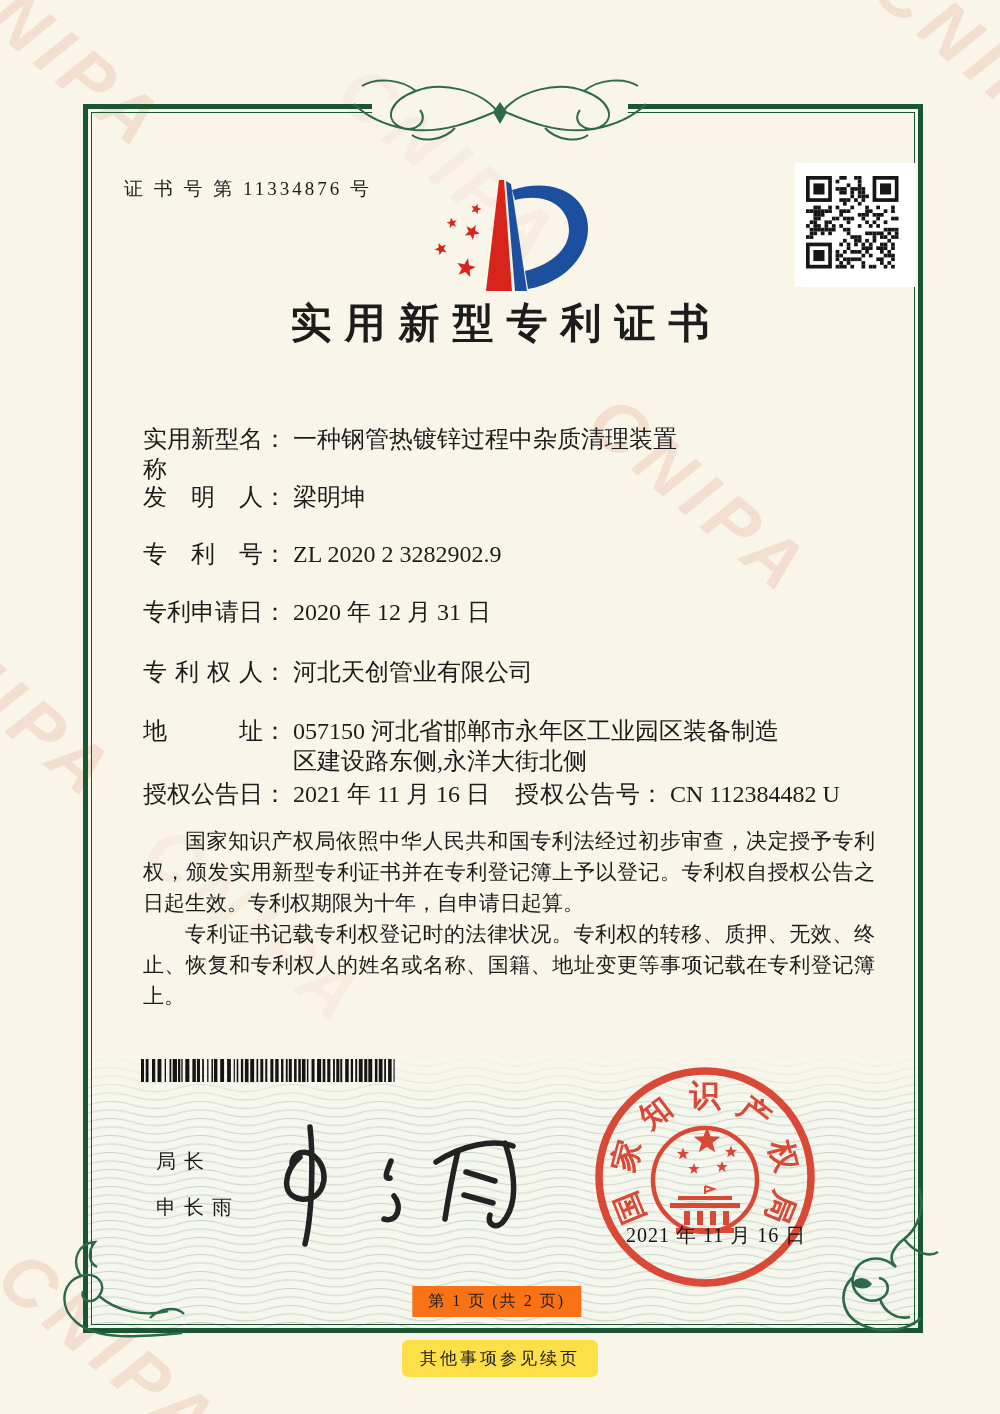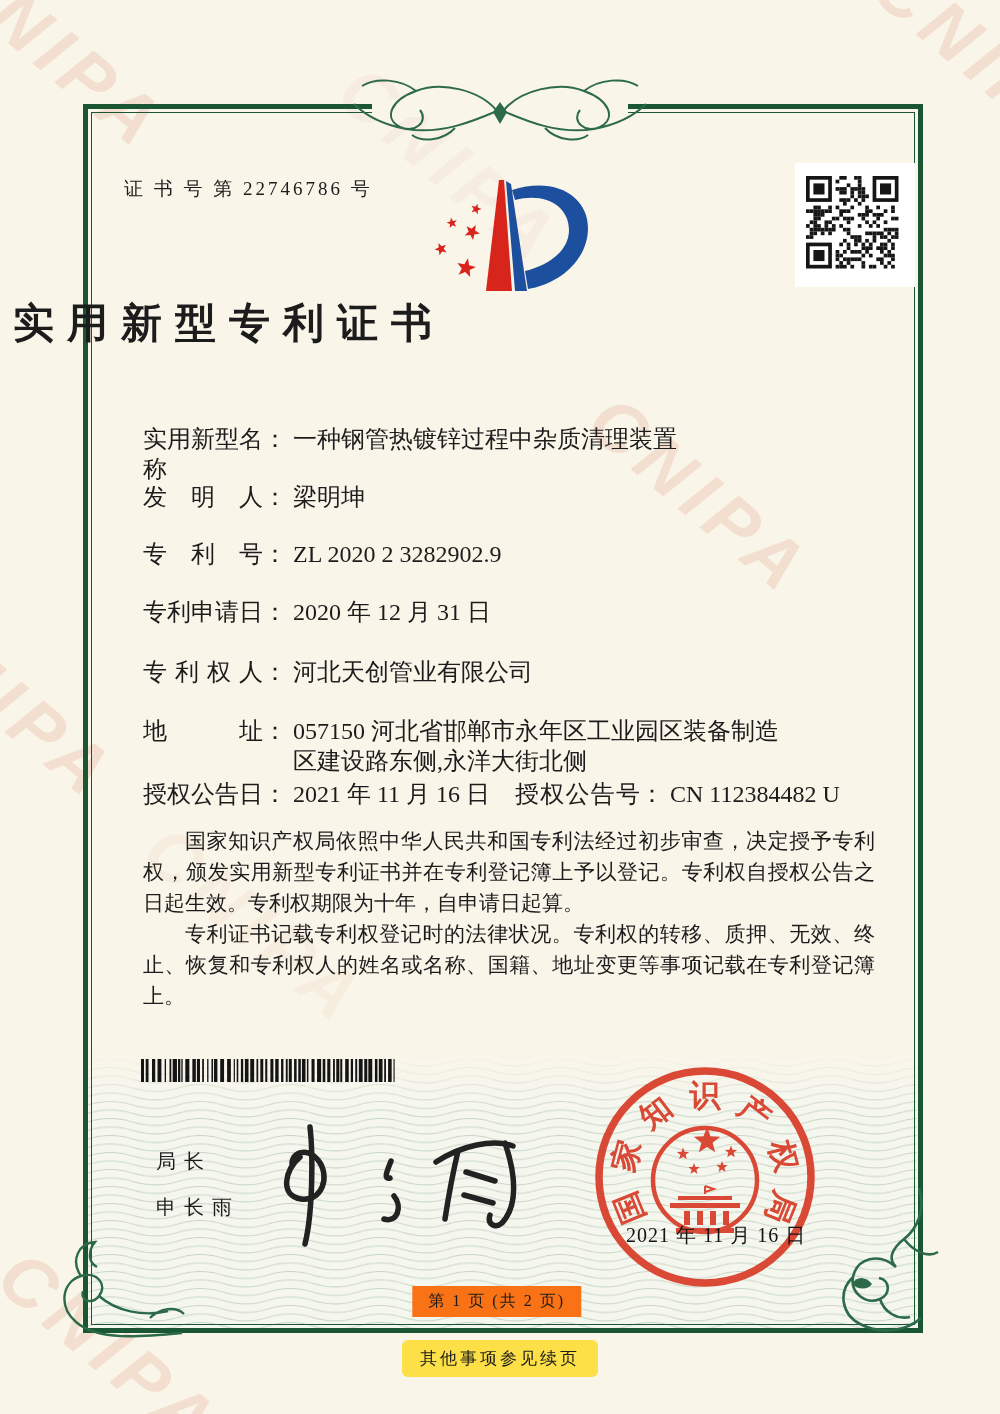--- a/index.html
+++ b/index.html
@@ -11,21 +11,21 @@
       white-space:nowrap;z-index:1;user-select:none;}
   
   .band{position:absolute;left:88px;top:1050px;z-index:2;}
   .bandfade{position:absolute;left:88px;top:1050px;width:829px;height:62px;z-index:2;
       background:linear-gradient(#faf5e9,rgba(250,245,233,0));}
   
   .frame{position:absolute;left:83px;top:104px;width:830px;height:1219px;border:5px solid #1a5632;z-index:3;}
   .frame .inner{position:absolute;left:3px;top:3px;right:3px;bottom:3px;border:1px solid #1a5632;}
   
   .cert-no{position:absolute;left:124px;top:176px;font-size:19px;letter-spacing:3px;z-index:4;}
-  .title{position:absolute;left:0;top:296px;width:1000px;text-align:left;font-size:41px;font-weight:bold;
+  .title{position:absolute;left:0;top:296px;width:1000px;text-align:center;font-size:41px;font-weight:bold;
       letter-spacing:13px;padding-left:13px;box-sizing:border-box;z-index:4;}
   .frow{position:absolute;left:143px;width:760px;font-size:24px;z-index:4;line-height:30px;}
   .fl{display:inline-block;width:120px;text-align:justify;text-align-last:justify;vertical-align:top;}
   .fc{vertical-align:top;}
   .fv{display:inline-block;vertical-align:top;word-break:break-all;}
   .w500{width:500px;}
   .g2{position:absolute;left:372px;top:0;}
   .g2 .fl{width:125px;}
   .body-text{position:absolute;left:143px;top:826px;width:732px;z-index:4;}
   .body-text p{margin:0;font-size:21px;line-height:31px;text-indent:2em;text-align:justify;}
@@ -60,21 +60,21 @@
     </defs>
     <rect x="0" y="0" width="829" height="278" fill="#f5f7ef"></rect>
     <rect x="0" y="0" width="829" height="278" fill="url(#wv)"></rect>
   </svg>
   <div class="bandfade"></div>
 
   <div class="frame">
       <div class="inner"></div>
     </div>
 
-  <div class="cert-no">证 书 号 第 22746786 号</div>
+  <div class="cert-no">证 书 号 第 11334876 号</div>
   <div class="title">实用新型专利证书</div>
 
   <div class="frow" style="top:424px;">
     <span class="fl">实用新型名称</span><span class="fc">：</span>
     <span class="fv">一种钢管热镀锌过程中杂质清理装置</span>
   </div>
   <div class="frow" style="top:482px;">
     <span class="fl">发明人</span><span class="fc">：</span>
     <span class="fv">梁明坤</span>
   </div>

